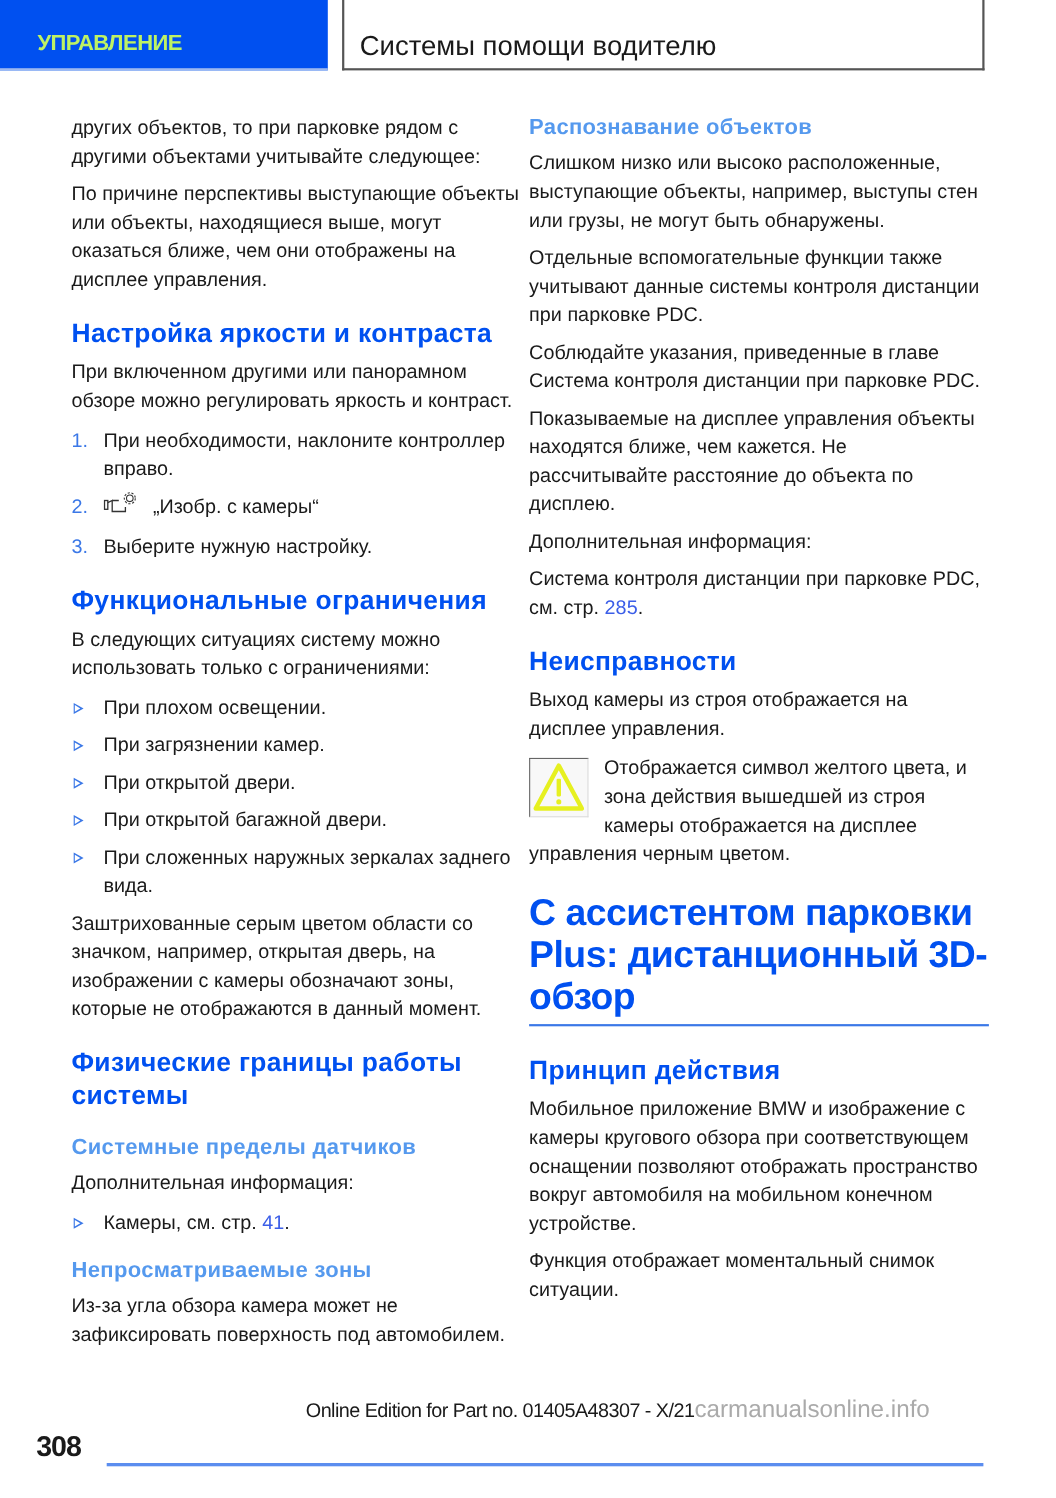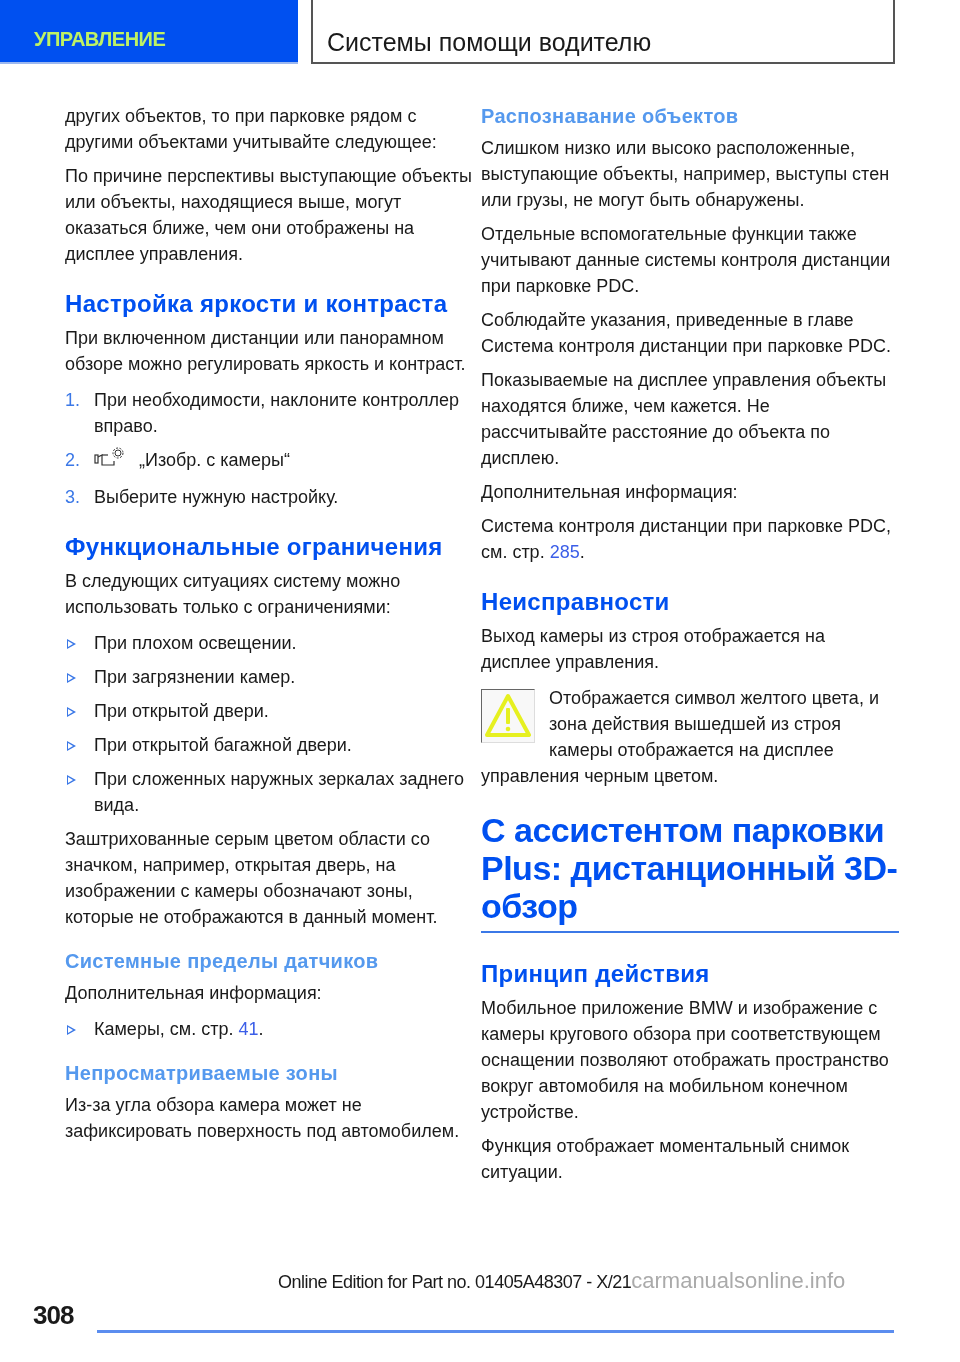--- a/index.html
+++ b/index.html
@@ -84,21 +84,21 @@
 </div>
 <div class="header-box">
   <span>Системы помощи водителю</span>
 </div>
 
 <div class="col left">
   <p>других объектов, то при парковке рядом с другими объектами учитывайте следующее:</p>
   <p>По причине перспективы выступающие объекты или объекты, находящиеся выше, могут оказаться ближе, чем они отображены на дисплее управления.</p>
 
   <h2>Настройка яркости и контраста</h2>
-  <p>При включенном дистанции или панорамном обзоре можно регулировать яркость и контраст.</p>
+  <p>При включенном другими или панорамном обзоре можно регулировать яркость и контраст.</p>
   <ol class="steps">
     <li>
       <span class="num">1.</span>
       <span>При необходимости, наклоните контроллер вправо.</span>
     </li>
     <li>
       <span class="num">2.</span>
       <span class="cam-icon">
         <svg width="32" height="22" viewBox="0 0 32 22">
           <rect x="1" y="8" width="3" height="8" fill="none" stroke="#333" stroke-width="1.2"></rect>
@@ -120,20 +120,21 @@
   <p>В следующих ситуациях систему можно использовать только с ограничениями:</p>
   <ul class="bullets">
     <li><span class="tri"></span><span>При плохом освещении.</span></li>
     <li><span class="tri"></span><span>При загрязнении камер.</span></li>
     <li><span class="tri"></span><span>При открытой двери.</span></li>
     <li><span class="tri"></span><span>При открытой багажной двери.</span></li>
     <li><span class="tri"></span><span>При сложенных наружных зеркалах заднего вида.</span></li>
   </ul>
   <p>Заштрихованные серым цветом области со значком, например, открытая дверь, на изображении с камеры обозначают зоны, которые не отображаются в данный момент.</p>
 
+  <h2>Физические границы работы системы</h2>
   <h3>Системные пределы датчиков</h3>
   <p>Дополнительная информация:</p>
   <ul class="bullets">
     <li>
       <span class="tri"></span><span>Камеры, см. стр. </span><span class="link">41</span><span>.</span>
     </li>
   </ul>
   <h3>Непросматриваемые зоны</h3>
   <p>Из-за угла обзора камера может не зафиксировать поверхность под автомобилем.</p>
 </div>

